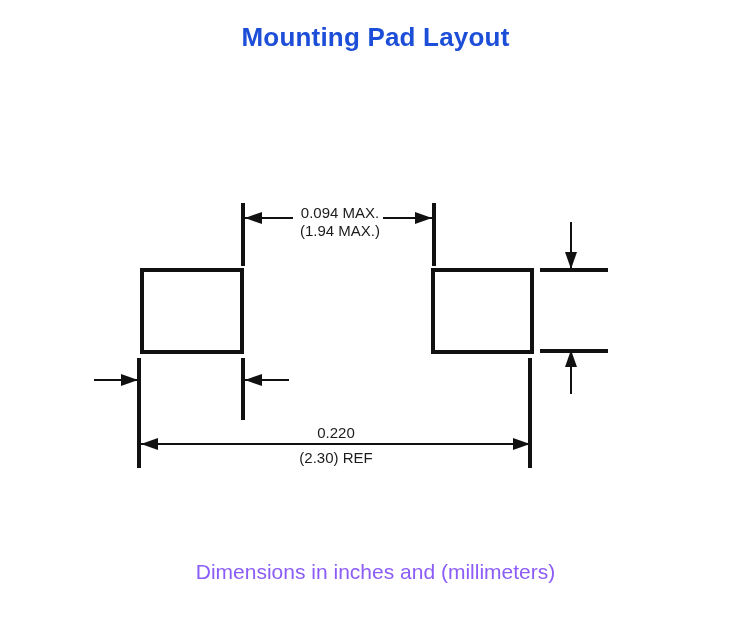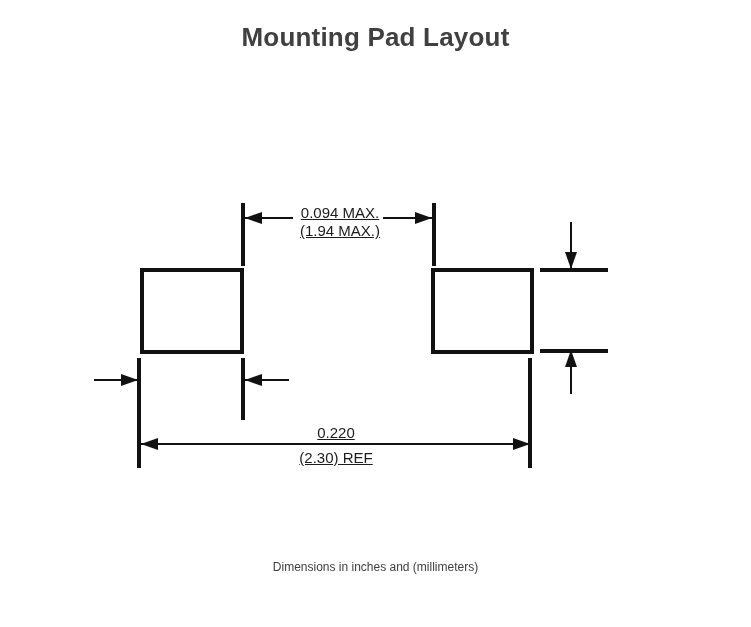--- a/index.html
+++ b/index.html
@@ -21,31 +21,31 @@
   }
   .title {
     position: absolute;
     left: 0;
     top: 22px;
     width: 751px;
     text-align: center;
     font-size: 26px;
     font-weight: bold;
     letter-spacing: 0.2px;
-    color: #404040;
+    color: #1d4ed8;
   }
   .caption {
     position: absolute;
     left: 0;
     top: 560px;
     width: 751px;
     text-align: center;
-    font-size: 12px;
+    font-size: 21px;
     font-weight: normal;
-    color: #404040;
+    color: #8b5cf6;
   }
   
   .pad {
     position: absolute;
     background: #ffffff;
     border: 4px solid #111111;
     box-sizing: border-box;
   }
   
   .vline {
@@ -94,21 +94,20 @@
     border-left: 6px solid transparent;
     border-right: 6px solid transparent;
     border-bottom: 17px solid #111111;
   }
   .dimtext {
     position: absolute;
     font-size: 15px;
     line-height: 18px;
     color: #1c1c1c;
     white-space: nowrap;
-    text-decoration: underline;
   }
   .dimtext.center {
     text-align: center;
   }
 </style>
 </head>
 <body>
 
 <div id="drawing">
 

